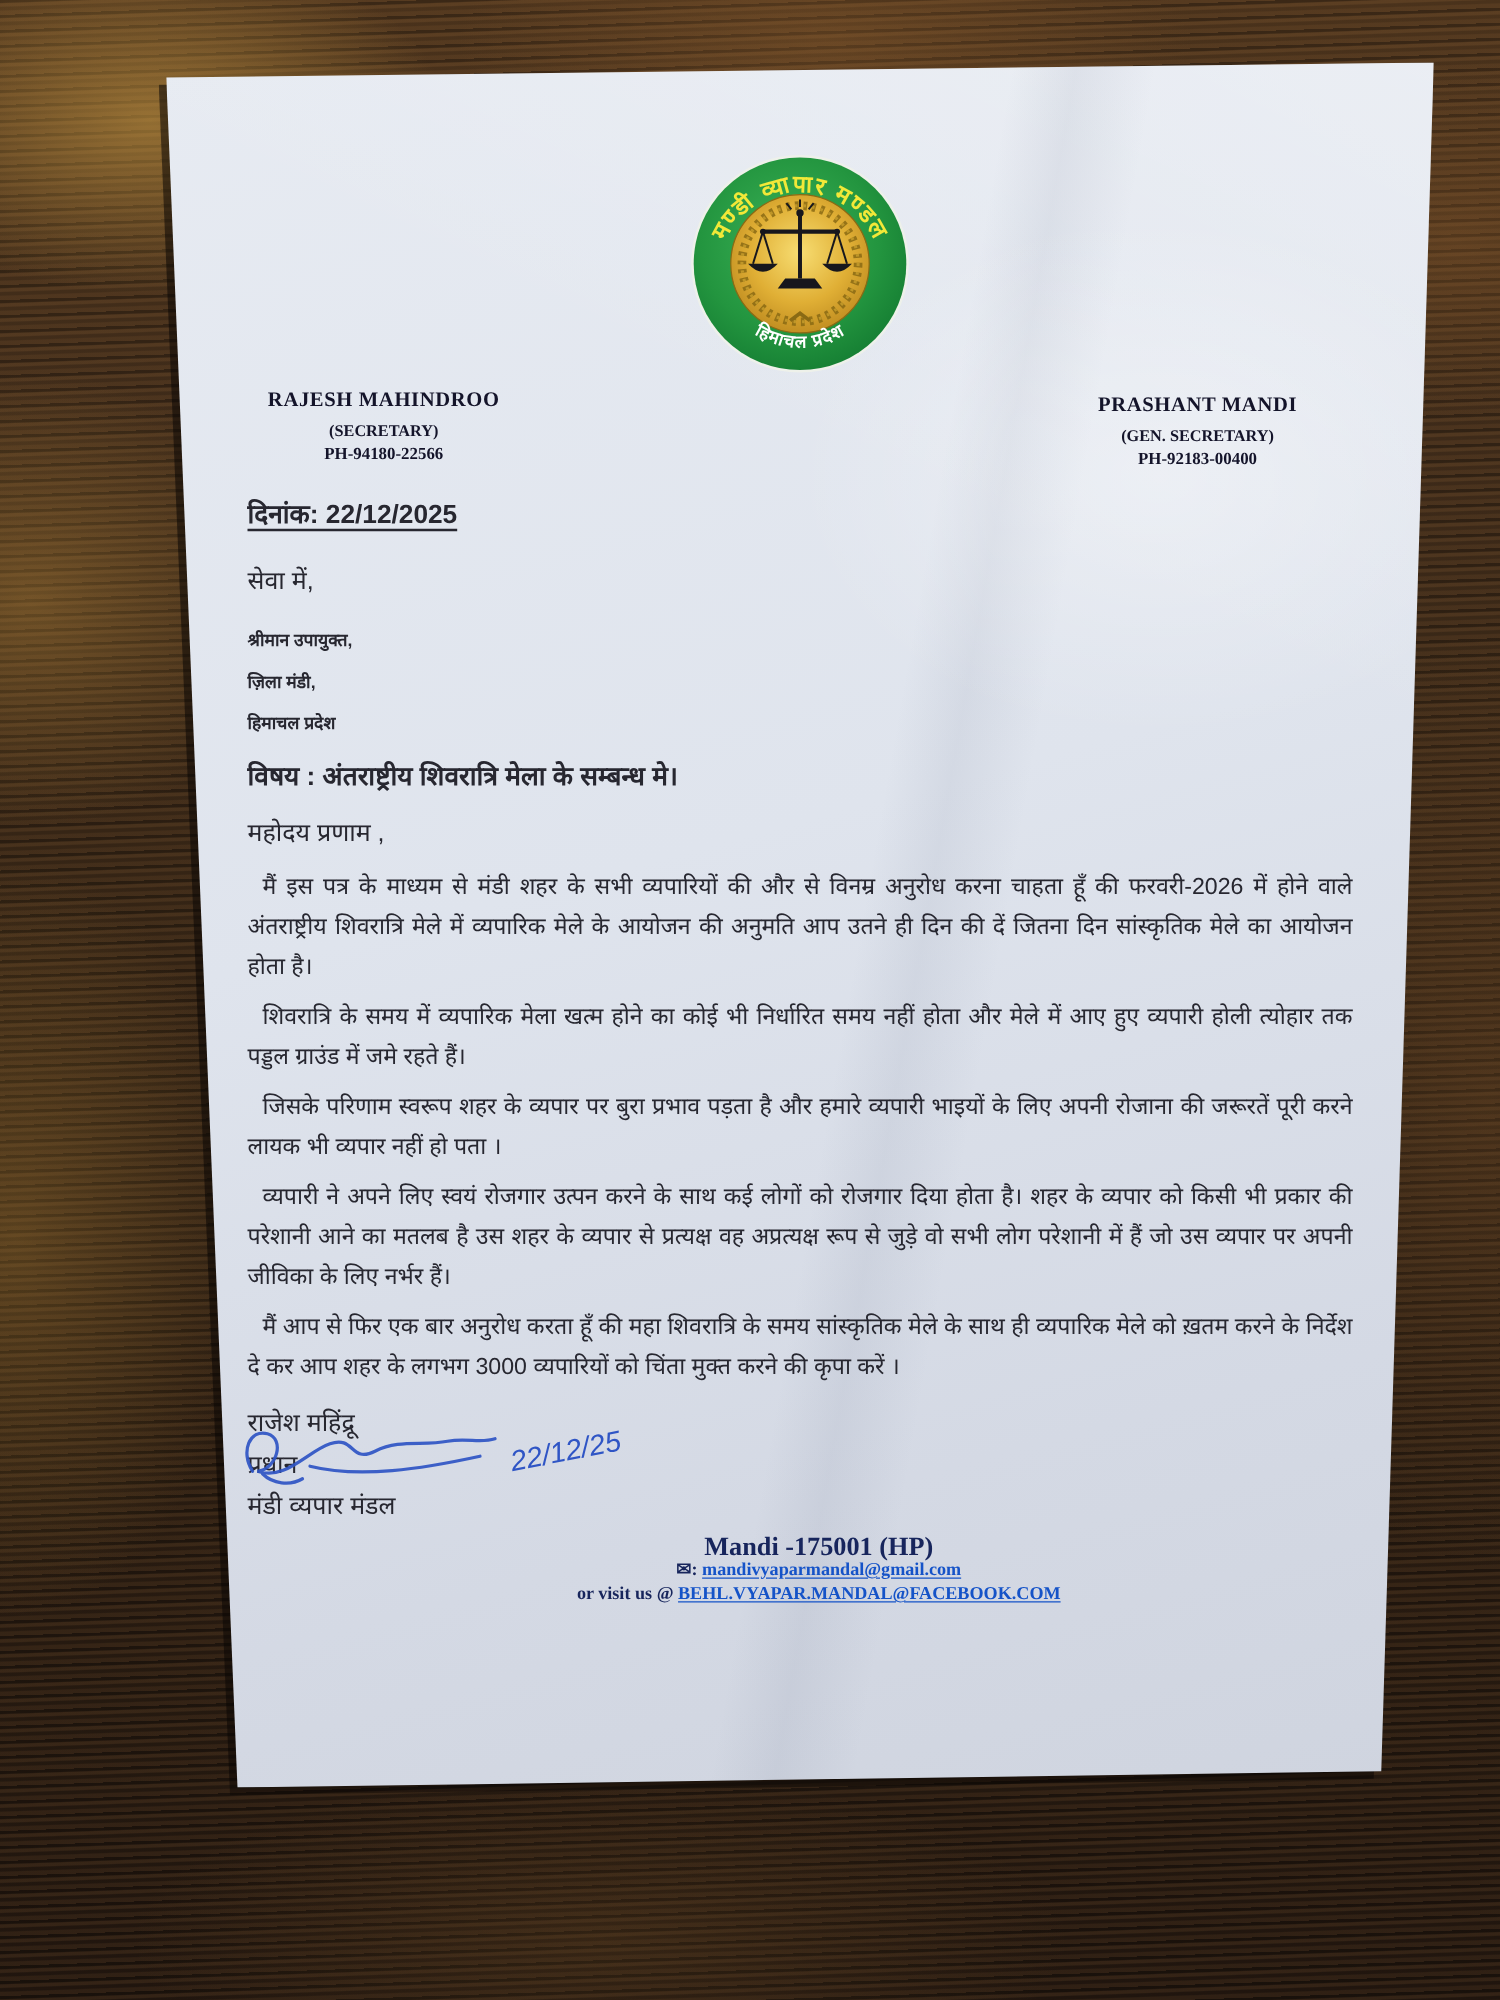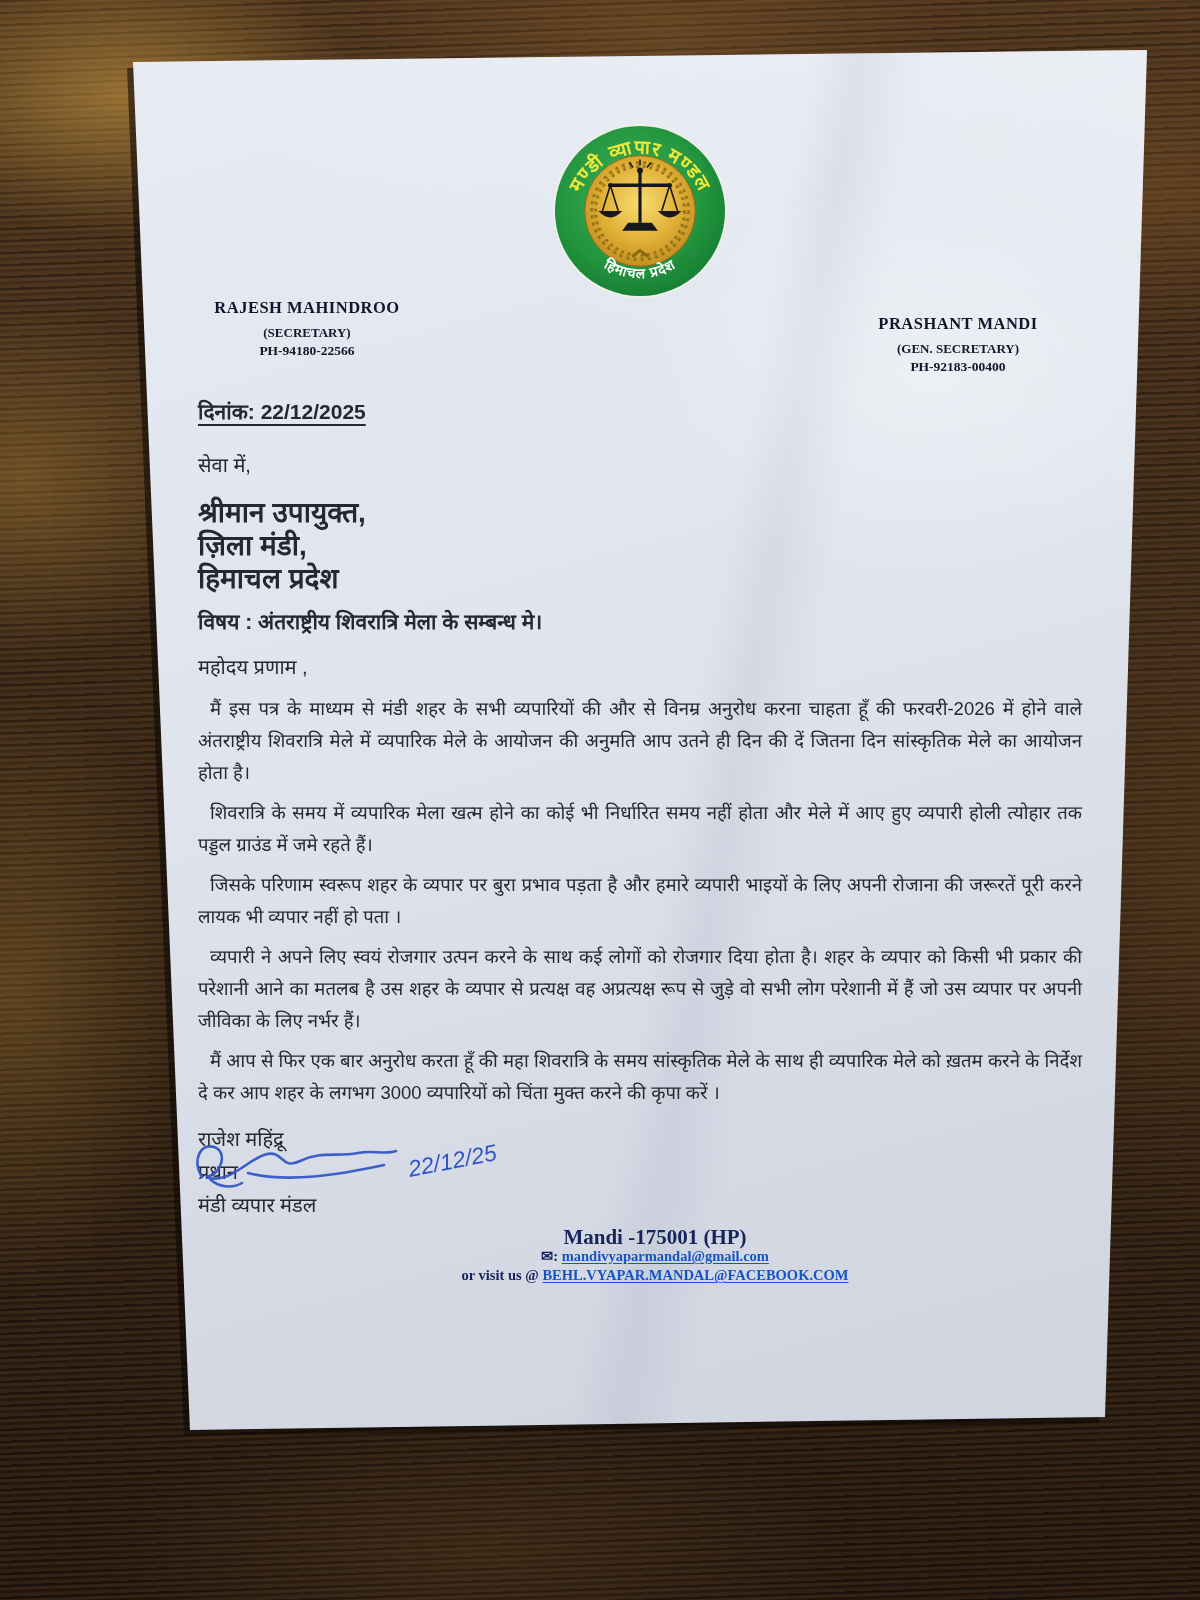--- a/index.html
+++ b/index.html
@@ -47,28 +47,28 @@
   .logo{position:absolute;left:50%;top:60px;margin-left:-89px;width:178px;height:178px;}
   .brand-script{
     position:absolute;left:0;top:244px;width:100%;text-align:center;
     font-family:"DejaVu Serif",serif;font-style:italic;font-weight:bold;
     font-size:31px;color:#177a36;letter-spacing:1px;
   }
   .officer{position:absolute;text-align:center;color:#14142a;font-family:"Liberation Serif",serif;}
   .officer .o-name{font-size:16.5px;font-weight:bold;letter-spacing:.5px;}
   .officer .o-title{font-size:13px;font-weight:bold;margin-top:7px;}
   .officer .o-phone{font-size:13.5px;font-weight:bold;margin-top:2px;}
-  .officer-left{left:4px;top:236px;width:210px;}
+  .officer-left{left:4px;top:248px;width:210px;}
   .officer-right{right:24px;top:252px;width:200px;}
 
   
   .date-line{font-size:21px;font-weight:bold;line-height:28px;
     text-decoration:underline;text-underline-offset:5px;text-decoration-thickness:2px;}
   .seva{margin-top:26px;font-size:20px;line-height:26px;}
-  .recipient{margin-top:18px;font-size:28px;font-weight:bold;line-height:33px;}
+  .recipient{margin-top:18px;font-size:14px;font-weight:bold;line-height:33px;}
   .subject{margin-top:12px;font-size:21px;font-weight:bold;line-height:30px;}
   .greeting{margin-top:16px;font-size:20px;line-height:28px;}
   .paras{margin-top:12px;}
   .paras p{margin:0 0 8px 0;font-size:18.5px;line-height:32px;text-align:justify;text-indent:12px;}
 
   
   .closing{margin-top:14px;position:relative;font-size:20px;line-height:33px;}
   .sig-scrawl{position:absolute;left:-10px;top:8px;width:470px;height:80px;pointer-events:none;}
 
   

